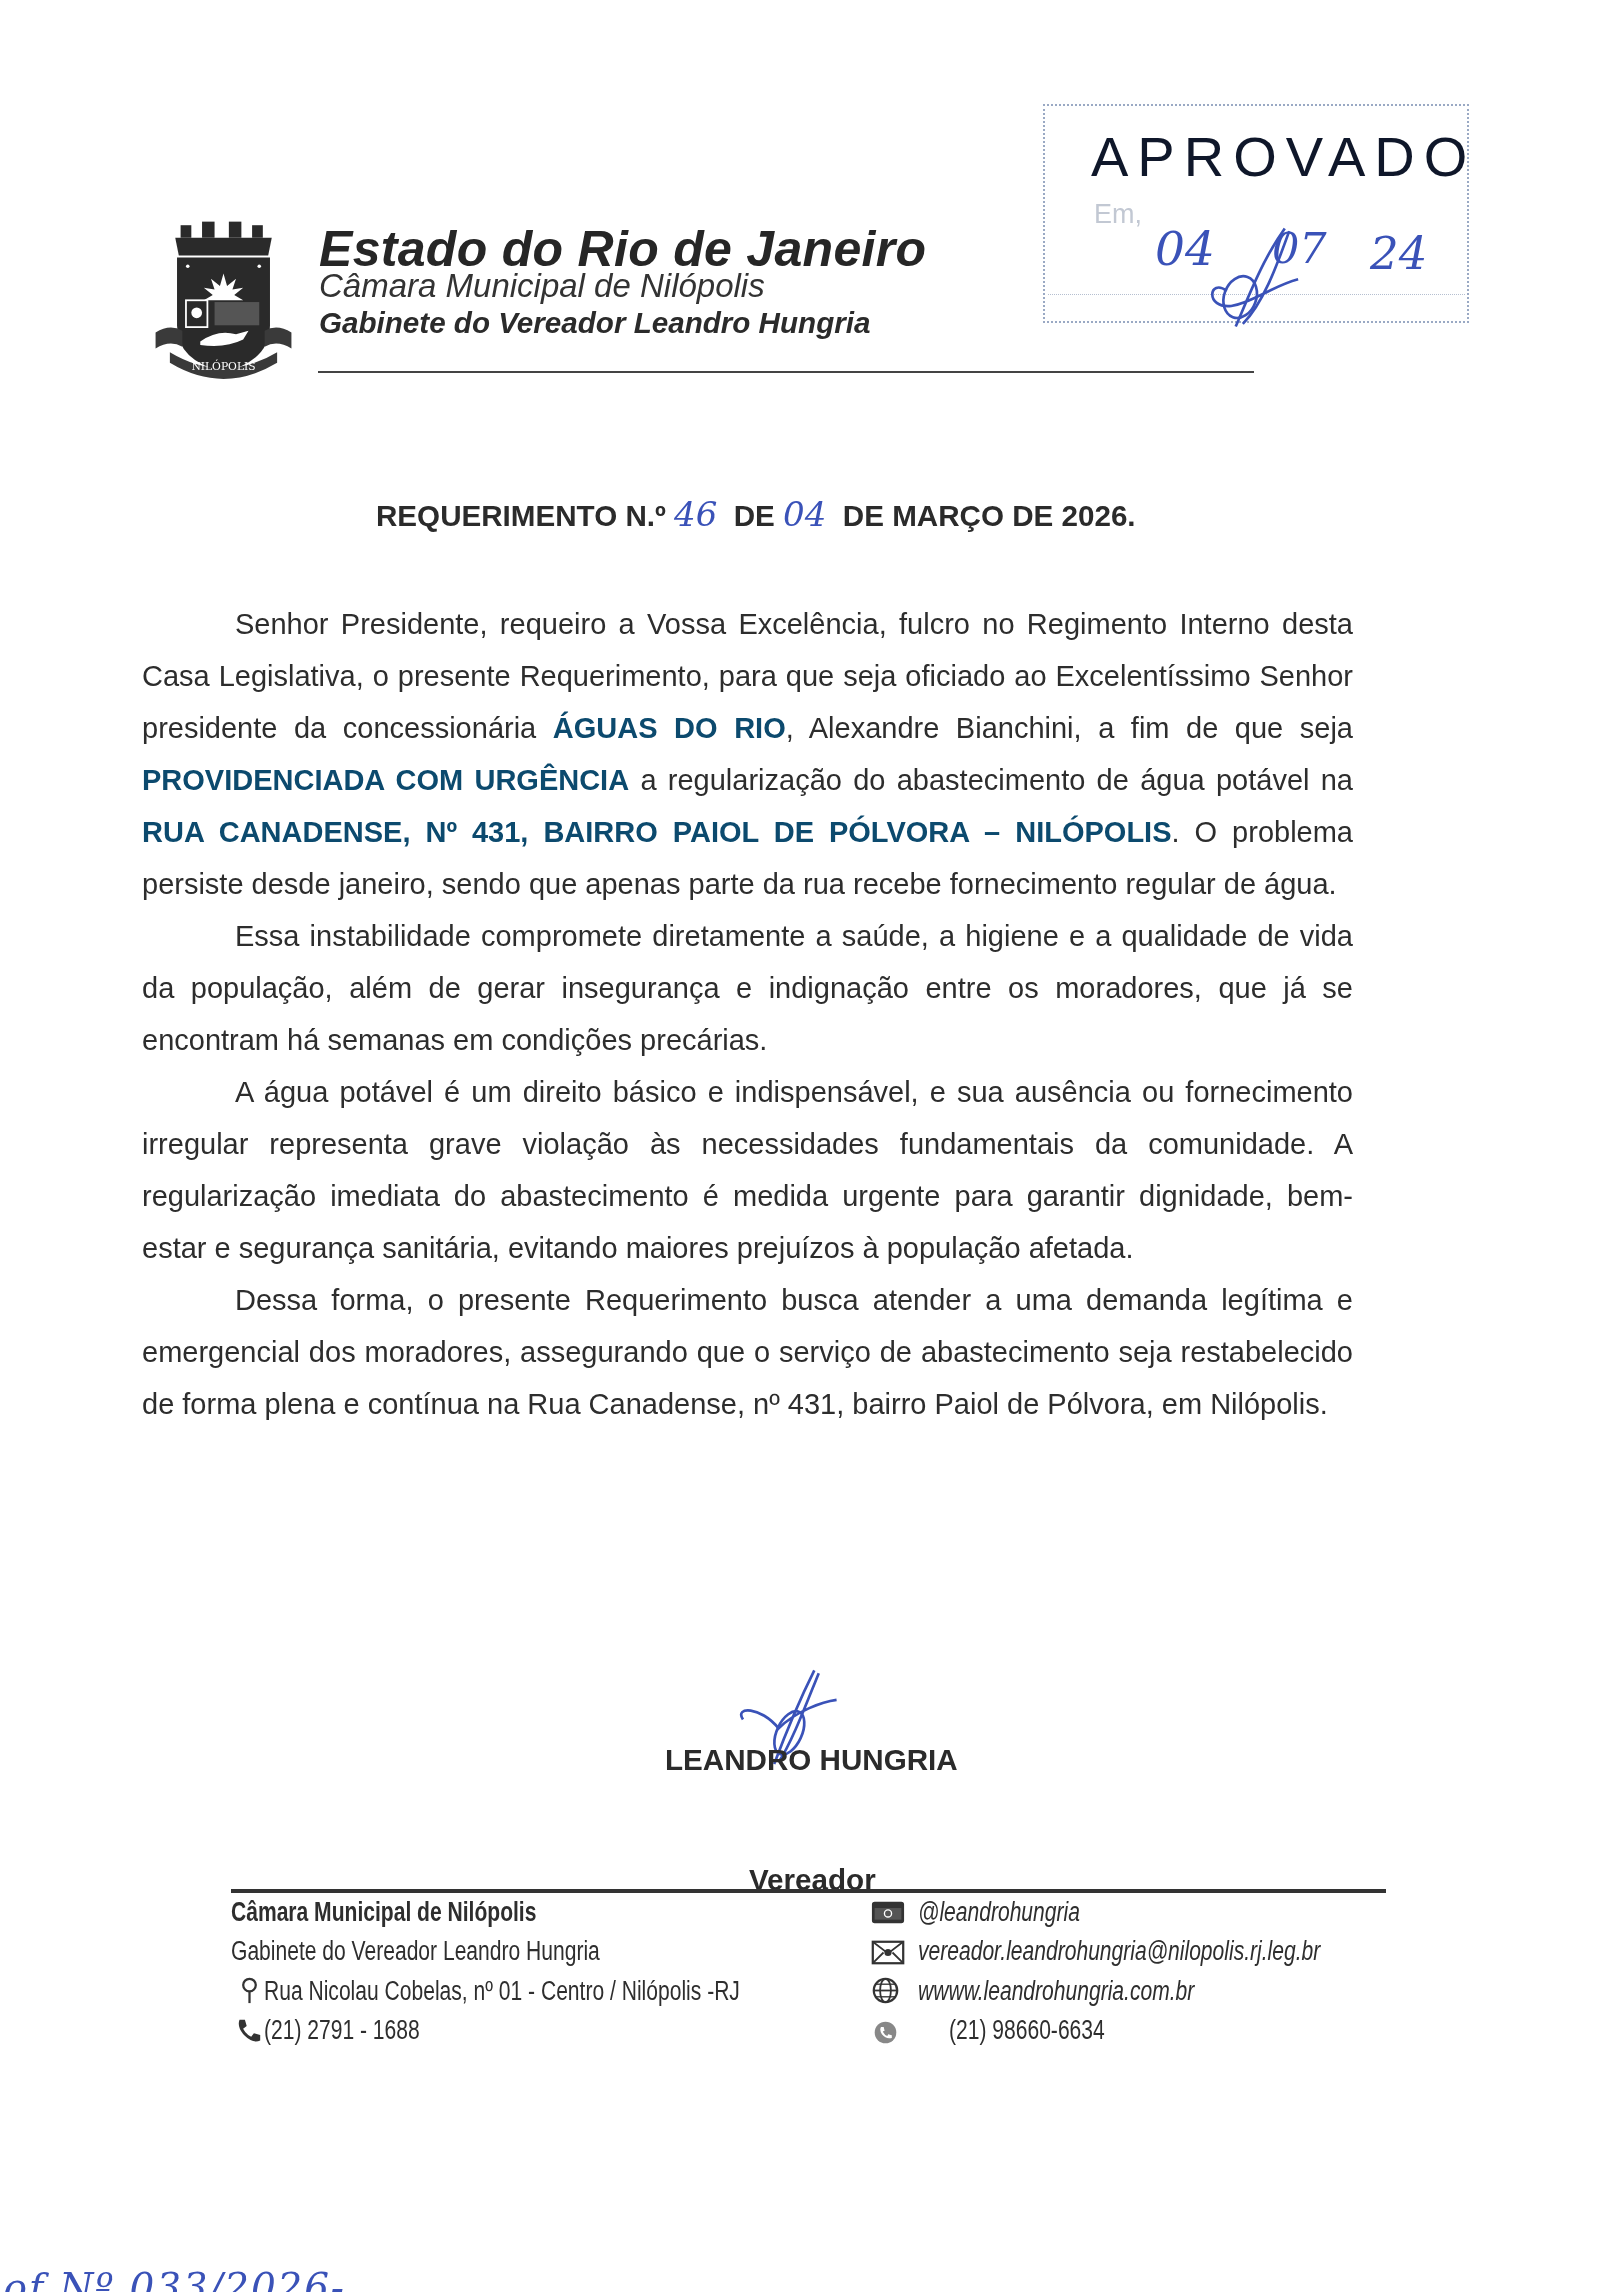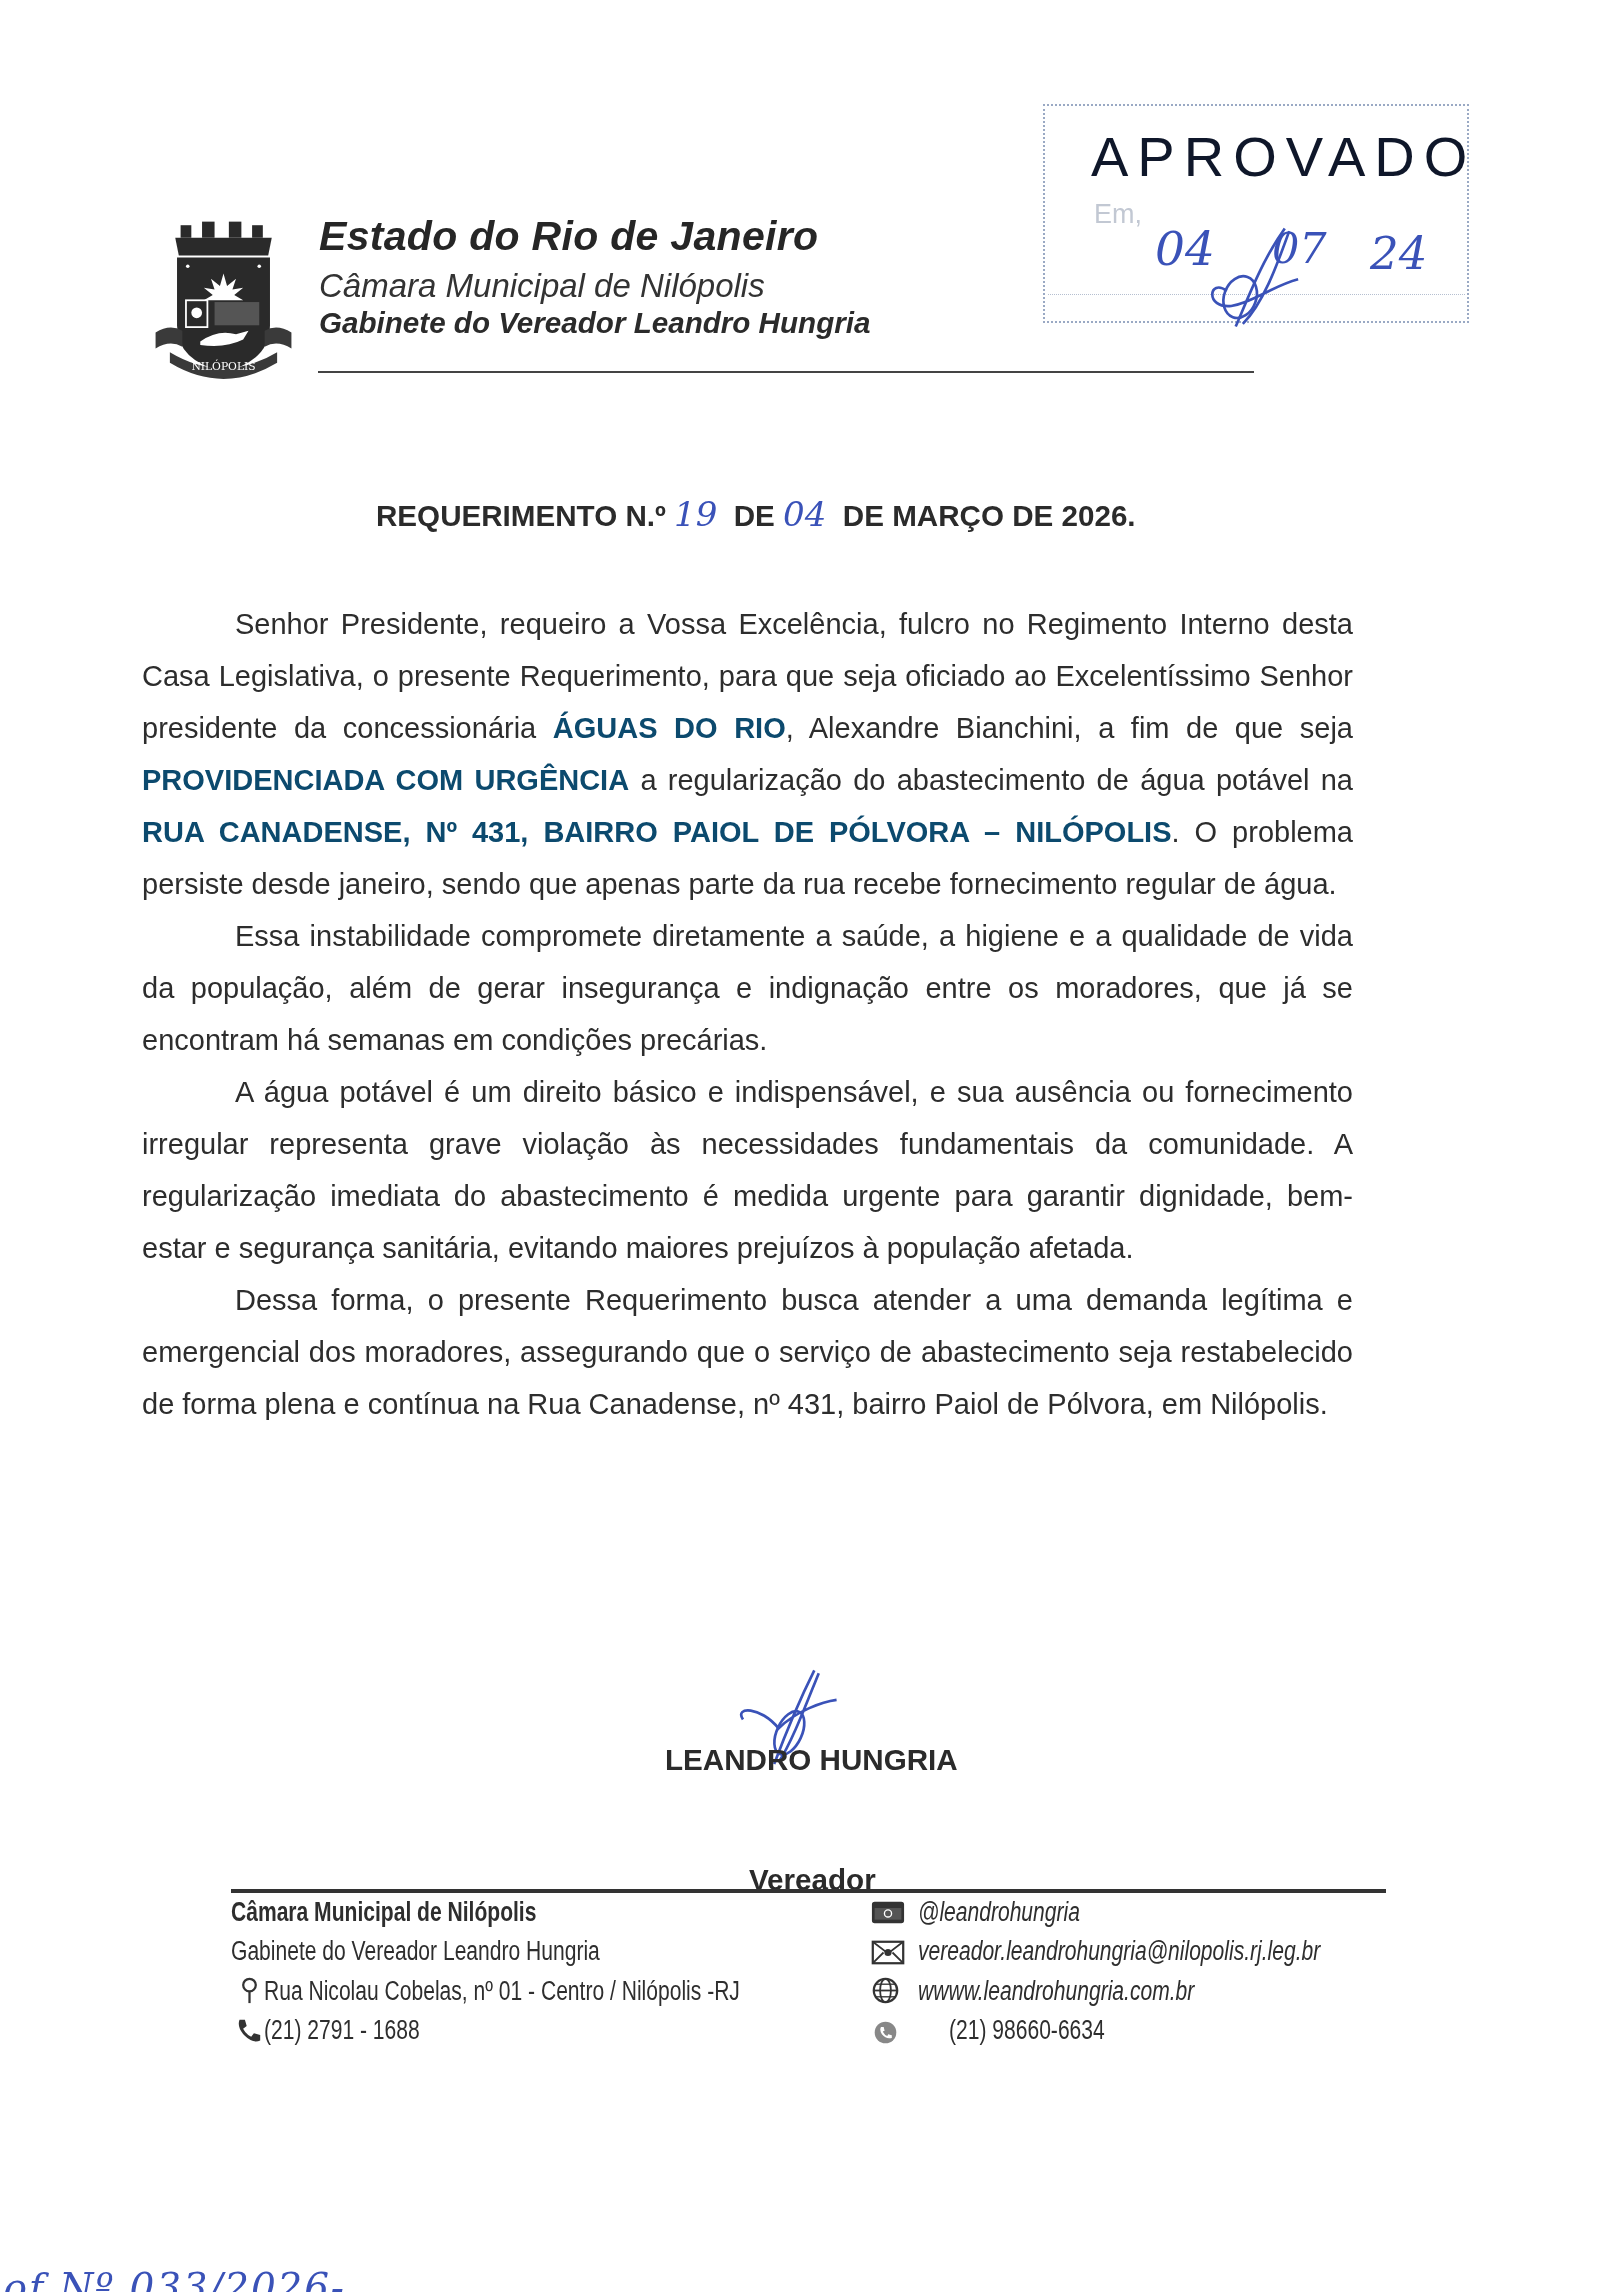--- a/index.html
+++ b/index.html
@@ -4,21 +4,21 @@
   <style>
     html, body { margin: 0; padding: 0; background: #ffffff; }
     body {
       width: 1607px; height: 2293px; position: relative; overflow: hidden;
       font-family: "Liberation Sans", sans-serif; color: #2b2b2b;
     }
     .abs { position: absolute; }
 
     
     .logo { left: 152px; top: 218px; width: 143px; height: 161px; }
-    .hdr-title { left: 319px; top: 213px; font-size: 41px; font-weight: bold; font-style: italic; color: #262626; white-space: nowrap; letter-spacing: 0.3px; }
+    .hdr-title { left: 319px; top: 220px; font-size: 50px; font-weight: bold; font-style: italic; color: #262626; white-space: nowrap; letter-spacing: 0.3px; }
     .hdr-sub { left: 319px; top: 267px; font-size: 33px; font-style: italic; color: #333; white-space: nowrap; }
     .hdr-sub2 { left: 319px; top: 306px; font-size: 29.6px; font-style: italic; font-weight: bold; color: #2b2b2b; white-space: nowrap; }
     .hdr-rule { left: 318px; top: 371px; width: 936px; height: 1.8px; background: #444; }
 
     
     .stamp { left: 1043px; top: 104px; width: 426px; height: 219px; border: 2.7px dotted #9aa9c4; box-sizing: border-box; }
     .stamp-title { left: 1091px; top: 124px; font-size: 56px; color: #0f172a; letter-spacing: 9px; font-family: Liberation Sans, sans-serif; white-space: nowrap; }
     .stamp-em { left: 1094px; top: 199px; font-size: 27px; color: #c2c8d3; }
     .stamp-line { left: 1048px; top: 294px; width: 417px; border-top: 1.8px dotted #b5bfd0; }
     .hand { color: #3a52b8; font-family: "DejaVu Serif", serif; font-style: italic; margin-top: 37px; }
@@ -106,21 +106,21 @@
 <div class="abs hand stamp-day">04</div>
 <div class="abs hand stamp-month">07</div>
 <div class="abs hand stamp-year">24</div>
 <svg class="abs stamp-sig" viewBox="0 0 130 120">
   <path d="M95 5 C70 40 55 80 40 115 M100 8 C85 50 70 90 48 112 M30 75 C10 60 5 95 35 92 C60 88 80 70 110 62" fill="none" stroke="#3a52b8" stroke-width="3"></path>
   <ellipse cx="45" cy="82" rx="18" ry="24" fill="none" stroke="#3a52b8" stroke-width="3" transform="rotate(20 45 82)"></ellipse>
 </svg>
 
 <div class="abs doc-title">
   <span>REQUERIMENTO N.º</span>
-  <span class="hand">19</span>
+  <span class="hand">46</span>
   &nbsp;<span>DE</span>
   <span class="hand">04</span>
   &nbsp;<span>DE MARÇO DE 2026.</span>
 </div>
 
 <div class="abs body-text" id="body-text">
     <p><span>Senhor Presidente, requeiro a Vossa Excelência, fulcro no Regimento Interno desta Casa Legislativa, o presente Requerimento, para que seja oficiado ao Excelentíssimo Senhor presidente da concessionária </span><b>ÁGUAS DO RIO</b><span>, Alexandre Bianchini, a fim de que seja </span><b>PROVIDENCIADA COM URGÊNCIA</b><span> a regularização do abastecimento de água potável na </span><b>RUA CANADENSE, Nº 431, BAIRRO PAIOL DE PÓLVORA – NILÓPOLIS</b><span>. O problema persiste desde janeiro, sendo que apenas parte da rua recebe fornecimento regular de água.</span></p>
     <p><span>Essa instabilidade compromete diretamente a saúde, a higiene e a qualidade de vida da população, além de gerar insegurança e indignação entre os moradores, que já se encontram há semanas em condições precárias.</span></p>
     <p><span>A água potável é um direito básico e indispensável, e sua ausência ou fornecimento irregular representa grave violação às necessidades fundamentais da comunidade. A regularização imediata do abastecimento é medida urgente para garantir dignidade, bem-estar e segurança sanitária, evitando maiores prejuízos à população afetada.</span></p>
     <p><span>Dessa forma, o presente Requerimento busca atender a uma demanda legítima e emergencial dos moradores, assegurando que o serviço de abastecimento seja restabelecido de forma plena e contínua na Rua Canadense, nº 431, bairro Paiol de Pólvora, em Nilópolis.</span></p>

